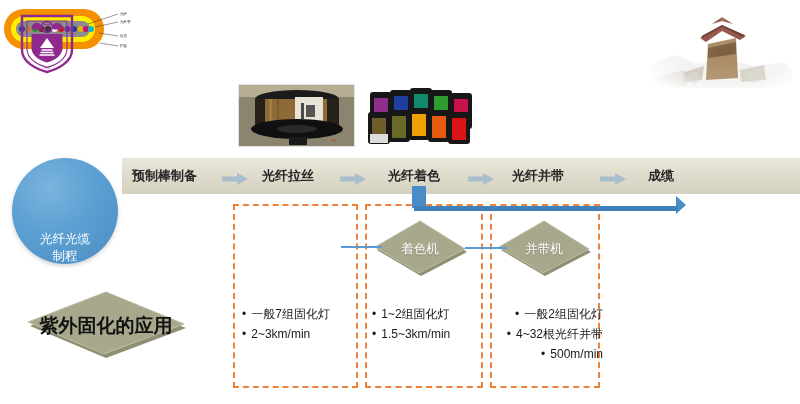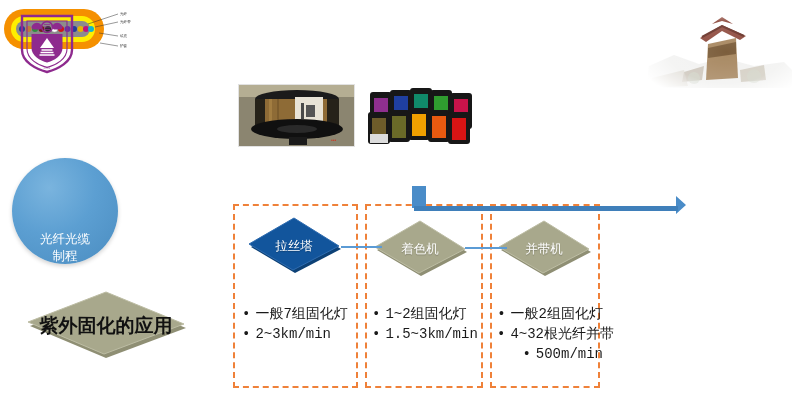--- a/index.html
+++ b/index.html
@@ -100,22 +100,22 @@
     text-shadow:0 1px 1px rgba(0,0,0,.25);
   }
 
   .connector{
     position:absolute;height:2px;background:#5b9bd5;z-index:1;
   }
   #conn-0{left:341px;top:246px;width:41px;}
   #conn-1{left:465px;top:247px;width:42px;}
 
   .bullets{
-    position:absolute;font-size:14px;line-height:20px;color:#1a1a1a;
-    font-family:Liberation Mono, monospace;
+    position:absolute;font-size:12px;line-height:20px;color:#1a1a1a;
+    font-family:Liberation Sans, sans-serif;
   }
   #bul-0{left:242px;top:304px;width:115px;}
   #bul-1{left:372px;top:304px;width:112px;}
   #bul-2{left:497px;top:304px;width:106px;text-align:right;}
   .bullets .b{white-space:nowrap;}
   .bullets .b::before{content:"\2022";margin-right:5px;color:#1a1a1a;}
 
   
   .bracket{position:absolute;left:410px;top:186px;width:278px;height:28px;z-index:4;}
 </style>
@@ -242,20 +242,47 @@
       </g>
       <g font-size="3.6" fill="#333" font-family="DejaVu Sans, sans-serif">
         <text x="120" y="15">光纤</text>
         <text x="120" y="23">光纤带</text>
         <text x="120" y="37">填充</text>
         <text x="120" y="47">护套</text>
       </g>
     </svg>
   </div>
 
+  <div class="process-bar">
+    <div class="step" style="left:10px;">预制棒制备</div>
+    <div class="arr" style="left:100px;">
+      <svg viewBox="0 0 26 12" width="26" height="12">
+          <path d="M0 3.5 H15 V0 L26 6 L15 12 V8.5 H0 Z" fill="#9fb8cf" opacity=".85"></path>
+        </svg>
+    </div>
+    <div class="step" style="left:140px;">光纤拉丝</div>
+    <div class="arr" style="left:218px;">
+      <svg viewBox="0 0 26 12" width="26" height="12">
+          <path d="M0 3.5 H15 V0 L26 6 L15 12 V8.5 H0 Z" fill="#9fb8cf" opacity=".85"></path>
+        </svg>
+    </div>
+    <div class="step" style="left:266px;">光纤着色</div>
+    <div class="arr" style="left:346px;">
+      <svg viewBox="0 0 26 12" width="26" height="12">
+          <path d="M0 3.5 H15 V0 L26 6 L15 12 V8.5 H0 Z" fill="#9fb8cf" opacity=".85"></path>
+        </svg>
+    </div>
+    <div class="step" style="left:390px;">光纤并带</div>
+    <div class="arr" style="left:478px;">
+      <svg viewBox="0 0 26 12" width="26" height="12">
+          <path d="M0 3.5 H15 V0 L26 6 L15 12 V8.5 H0 Z" fill="#9fb8cf" opacity=".85"></path>
+        </svg>
+    </div>
+    <div class="step" style="left:526px;">成缆</div>
+  </div>
 
   <div class="bracket">
     <svg viewBox="0 0 278 28" width="278" height="28" aria-hidden="true">
       <path d="M2 0 H16 V20 H266 V10 L276 19 L266 28 V24 H4 V0 Z" fill="#4a8cc8"></path>
       <rect x="2" y="0" width="14" height="22" fill="#4a8cc8"></rect>
       <rect x="4" y="20" width="264" height="5" fill="#3f7fba"></rect>
     </svg>
   </div>
 
   <div class="circle">
@@ -271,28 +298,20 @@
     <div class="lbl">紫外固化的应用</div>
   </div>
 
   <div class="dash-col" id="col-0"></div>
   <div class="dash-col" id="col-1"></div>
   <div class="dash-col" id="col-2"></div>
 
   <div class="connector" id="conn-0"></div>
   <div class="connector" id="conn-1"></div>
 
-  <div class="node" id="node-0">
-    <svg viewBox="0 0 98 62" width="98" height="62" style="position:absolute;inset:0;" aria-hidden="true">
-      <path d="M51 6 L96 34 L50 58 L6 32 Z" fill="#0d4176"></path>
-      <path d="M49 3 L94 31 L48 55 L4 29 Z" fill="#12559c"></path>
-      <path d="M49 3 L94 31 L48 55 L4 29 Z" fill="none" stroke="#2f6cb0" stroke-width="1"></path>
-    </svg>
-    <div class="nlbl">拉丝塔</div>
-  </div>
 
   <div class="node" id="node-1">
     <svg viewBox="0 0 98 62" width="98" height="62" style="position:absolute;inset:0;" aria-hidden="true">
       <path d="M51 6 L96 34 L50 58 L6 32 Z" fill="#8f8f74"></path>
       <path d="M49 3 L94 31 L48 55 L4 29 Z" fill="#a8a88c"></path>
       <path d="M49 3 L94 31 L48 55 L4 29 Z" fill="none" stroke="#bdbda4" stroke-width="1"></path>
     </svg>
     <div class="nlbl">着色机</div>
   </div>
 

